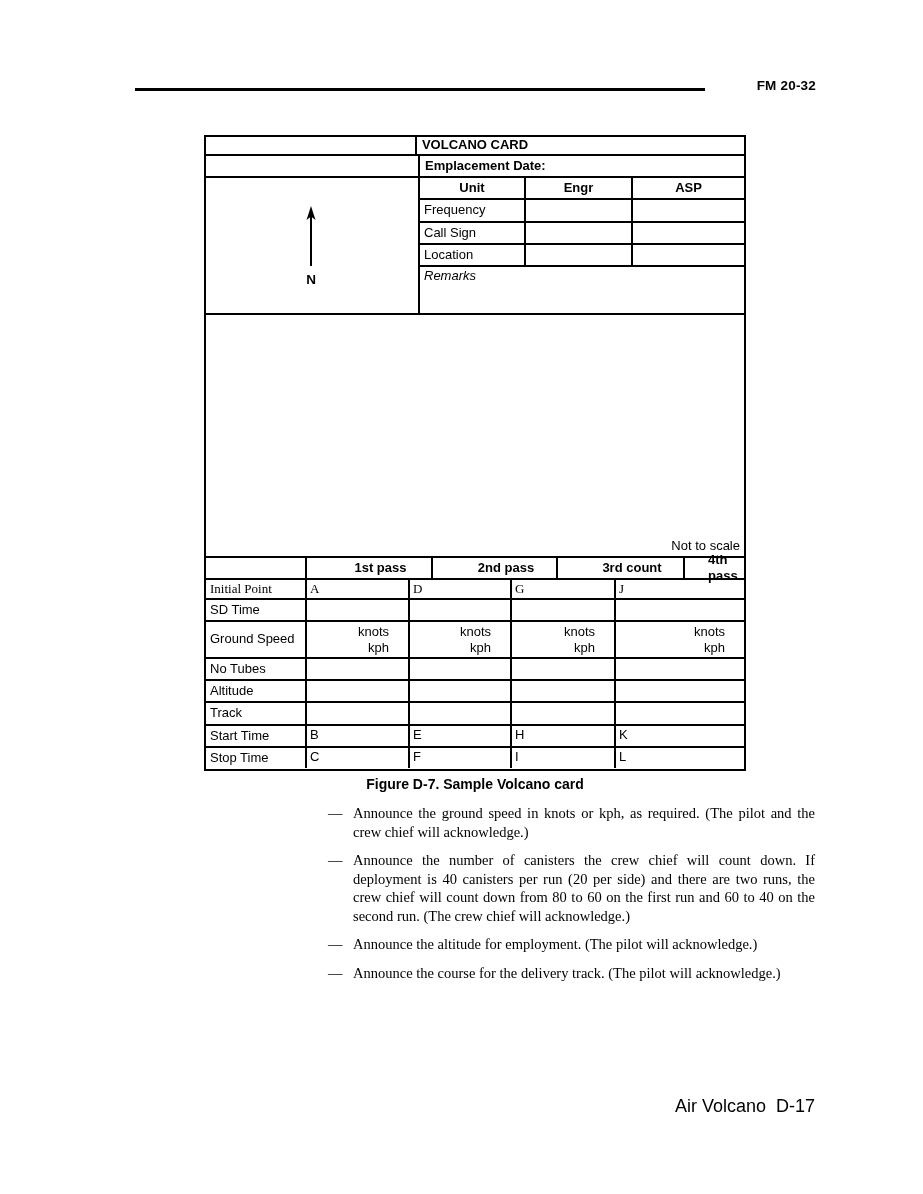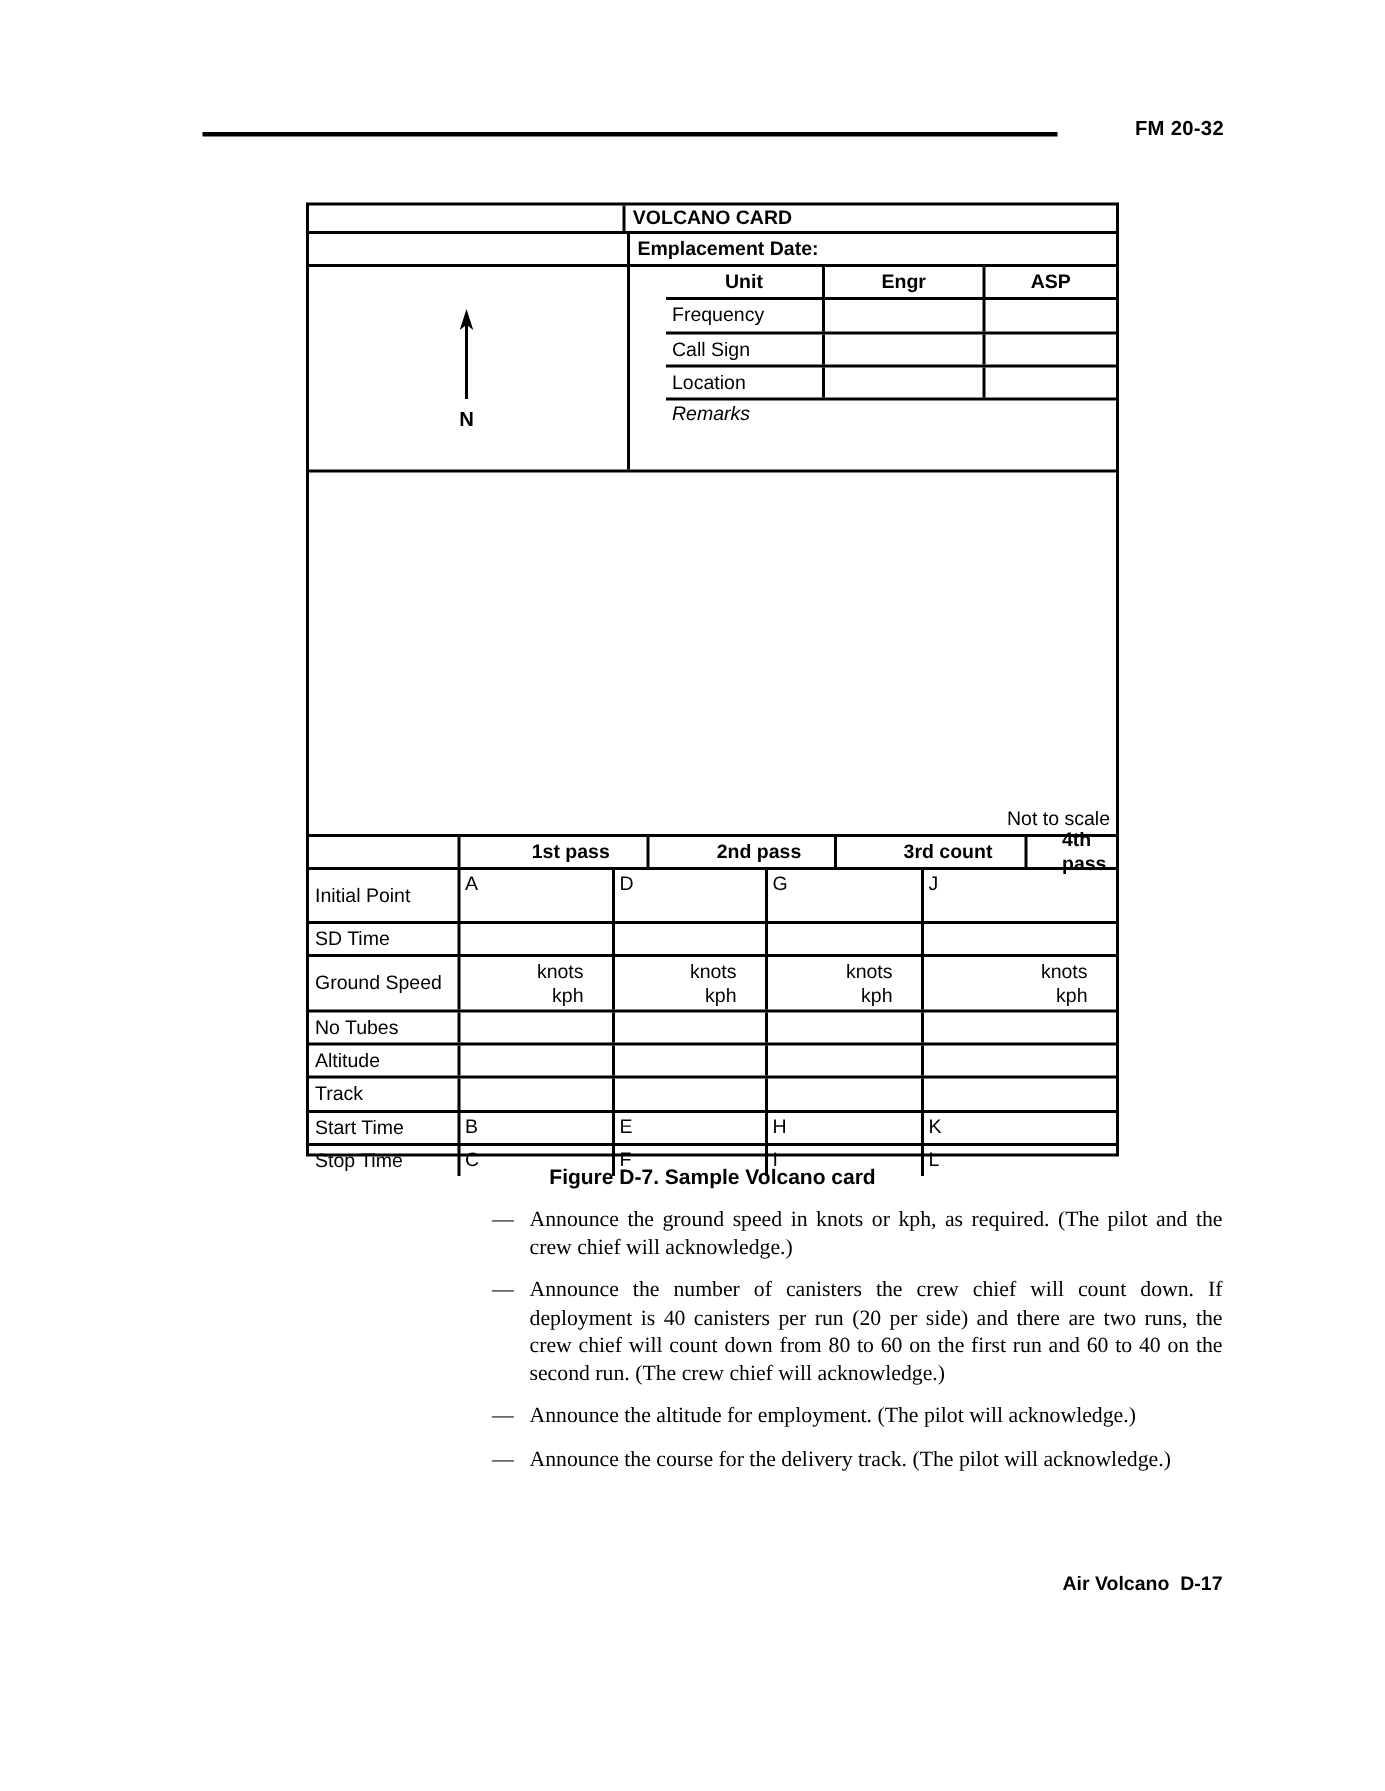--- a/index.html
+++ b/index.html
@@ -4,21 +4,21 @@
 <style>
   html,body{margin:0;padding:0;background:#e8e8e8;}
   .page{
     position:relative;width:923px;height:1194px;background:#ffffff;
     font-family:"Liberation Sans",sans-serif;color:#000;overflow:hidden;
     margin:0 auto;
   }
   
   .hdr-rule{position:absolute;left:135px;top:88px;width:570px;height:3px;background:#000;}
   .hdr-doc{position:absolute;top:78px;right:107px;font-size:13.5px;font-weight:bold;letter-spacing:.2px;}
-  .ftr-text{position:absolute;top:1048px;right:108px;font-size:13px;font-weight:bold;white-space:pre;}
+  .ftr-text{position:absolute;top:1096px;right:108px;font-size:18px;font-weight:normal;white-space:pre;}
   
   .card{
     position:absolute;left:204px;top:135px;width:542px;height:636px;
     border:2px solid #000;box-sizing:border-box;font-size:13px;line-height:1.25;
   }
   .card *{box-sizing:border-box;}
   .row{display:flex;border-bottom:2px solid #000;}
   .r-title{height:19px;position:relative;padding-left:28px;}
   .r-title .spacer{flex:0 0 183px;border-right:2px solid #000;height:100%;}
   .r-title .title{
@@ -27,42 +27,42 @@
     font-weight:bold;font-size:13px;
   }
   .r-empl{height:22px;}
   .r-empl .left{flex:0 0 214px;border-right:2px solid #000;}
   .r-empl .right{flex:1;display:flex;align-items:center;padding-left:5px;font-weight:bold;}
   .r-mid{height:137px;}
   .north-cell{flex:0 0 214px;border-right:2px solid #000;position:relative;}
   .north-arrow{position:absolute;left:96px;top:28px;}
   .north-n{position:absolute;left:95px;top:94px;width:20px;text-align:center;font-weight:bold;font-size:13.5px;}
   .unit-grid{flex:1;display:flex;flex-direction:column;}
-  .ug-row{display:flex;border-bottom:2px solid #000;margin-left:24px;}
+  .ug-row{display:flex;border-bottom:2px solid #000;}
   .ug-row:last-child{border-bottom:none;}
   .ug-hdr{height:22px;}
   .ug-hdr .c{display:flex;align-items:center;justify-content:center;font-weight:bold;}
   .ug-r1{height:22px;}.ug-r2{height:23px;}.ug-r3{height:22px;}
   .ug-row .c{border-right:2px solid #000;}
   .ug-row .c:last-child{border-right:none;}
   .c1{flex:0 0 106px;}.c2{flex:0 0 107px;}.c3{flex:1;}
   .lbl{display:flex;align-items:center;padding-left:4px;}
   .ug-remarks{flex:1;padding:1px 0 0 4px;}
   .r-map{height:243px;position:relative;}
   .not-to-scale{position:absolute;right:4px;bottom:2px;font-size:13px;}
   
   .pt-row{display:flex;border-bottom:2px solid #000;}
   .pt-row:last-child{border-bottom:none;}
   .pt-row .c{border-right:2px solid #000;}
   .pt-row .c:last-child{border-right:none;}
   .p0{flex:0 0 101px;}.p1{flex:0 0 103px;}.p2{flex:0 0 102px;}.p3{flex:0 0 104px;}.p4{flex:1;}
   .pt-hdr{height:22px;gap:23px;}
   .pt-hdr .c{display:flex;align-items:center;justify-content:center;font-weight:bold;}
   .pt-hdr .p0{border-right:2px solid #000;}
-  .h21{height:36px;}.h22{height:22px;}.h23{height:23px;}.h20{height:20px;}
+  .h21{height:20px;font-family:Liberation Serif, serif;}.h22{height:22px;}.h23{height:23px;}.h20{height:20px;}
   .gs{height:37px;}
   .cellv{display:flex;align-items:flex-start;padding:1px 0 0 3px;}
   .units{display:flex;flex-direction:column;align-items:flex-end;justify-content:center;padding-right:19px;}
   .units span{line-height:16px;}
   
   .caption{position:absolute;left:204px;top:776px;width:542px;text-align:center;font-weight:bold;font-size:14px;}
   .bullets{position:absolute;left:328px;top:804px;width:487px;font-family:"Liberation Serif",serif;font-size:14.5px;line-height:18.5px;}
   .bullet{display:flex;margin-bottom:10px;}
   .bullet .dash{flex:0 0 25px;}
   .bullet .btxt{flex:1;text-align:justify;}

